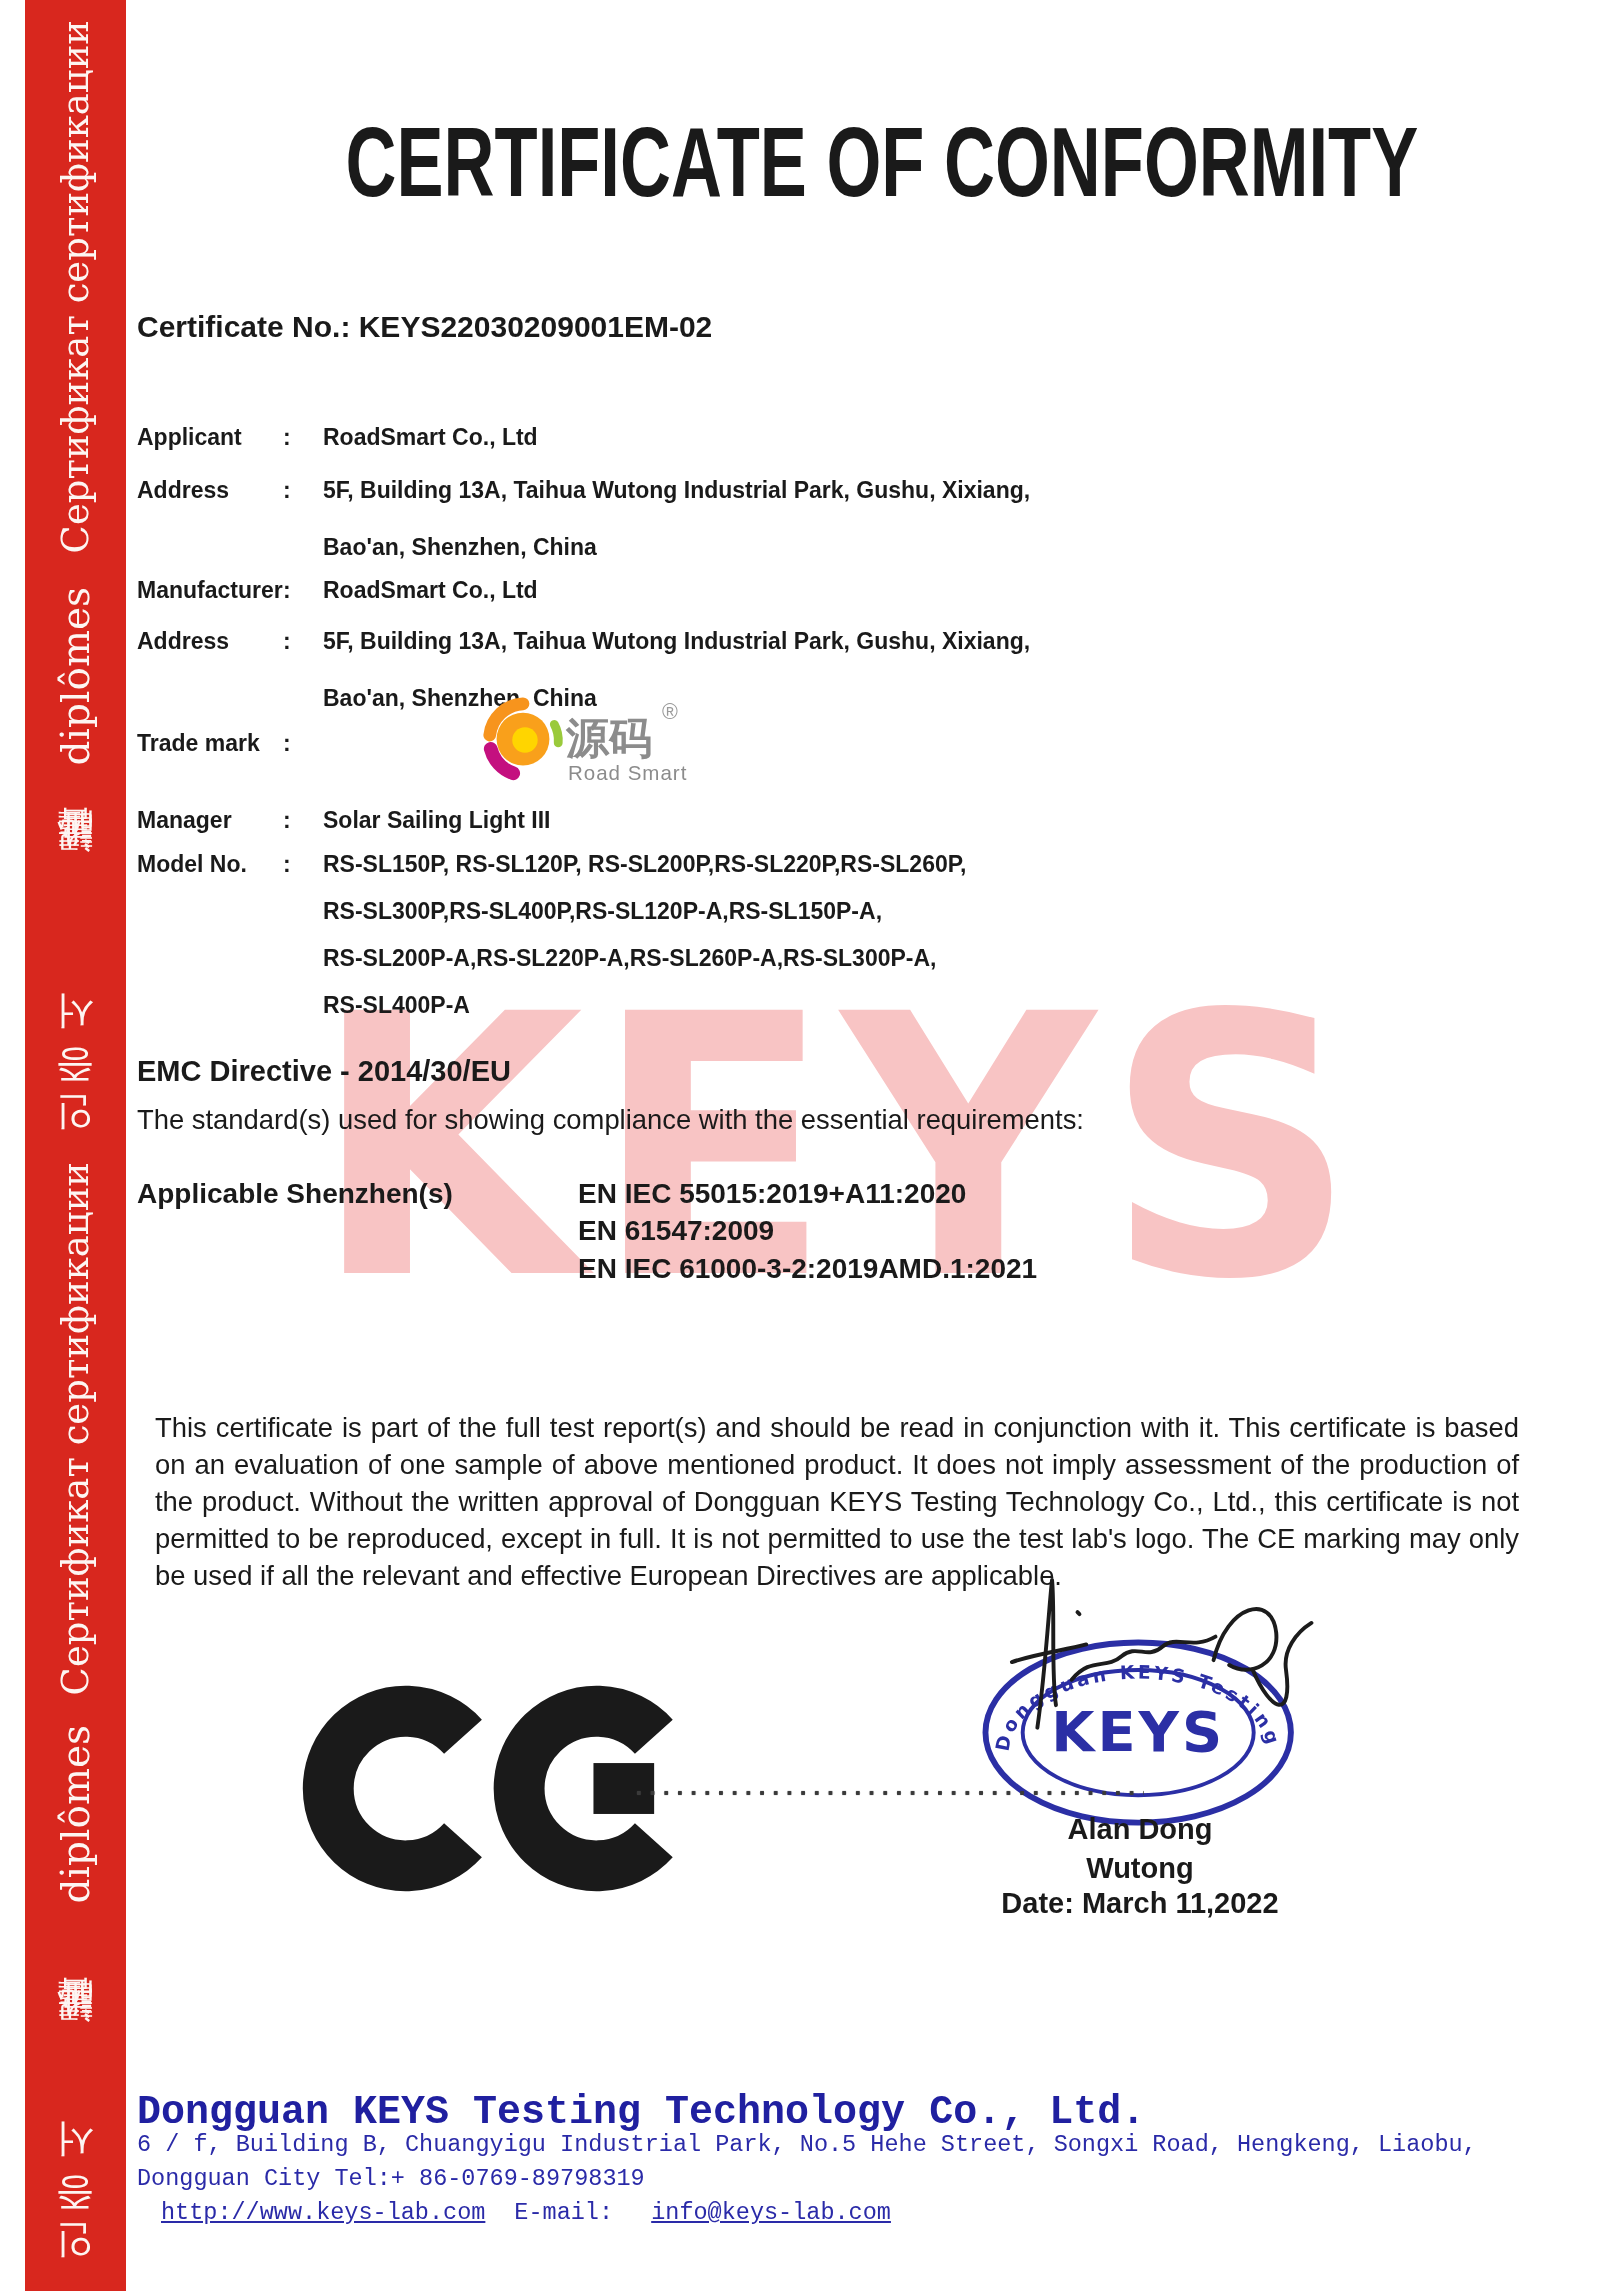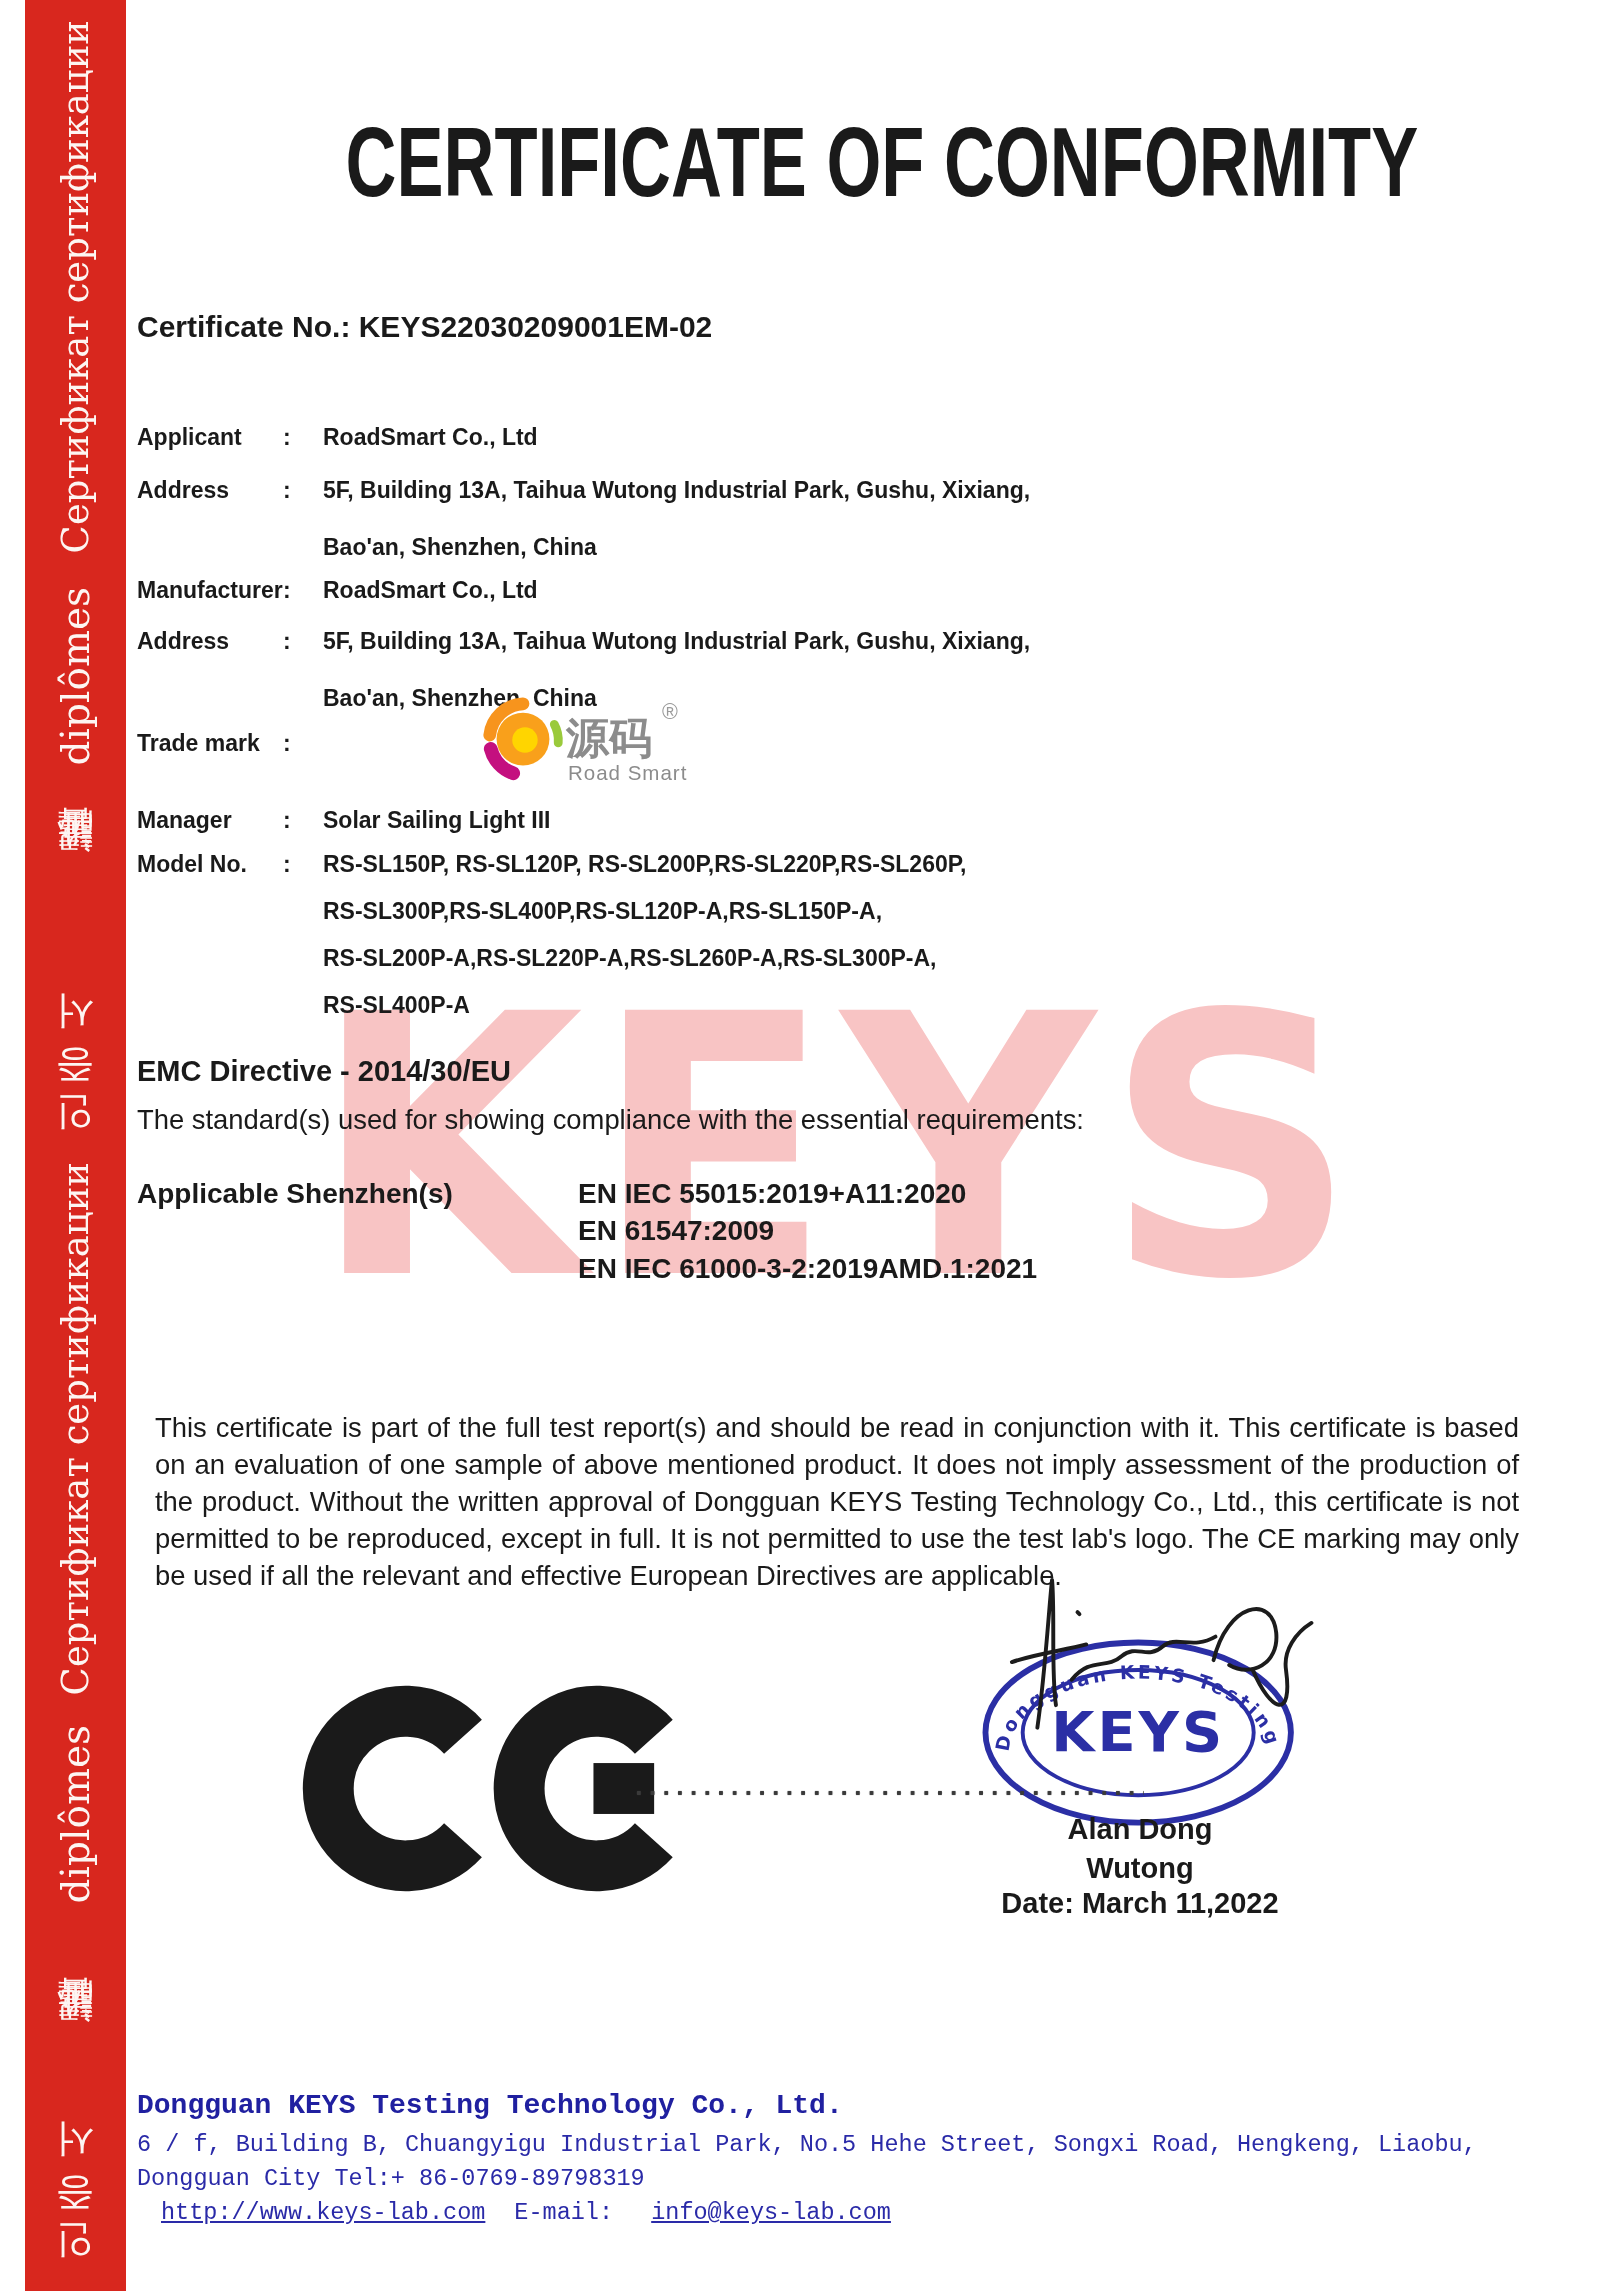--- a/index.html
+++ b/index.html
@@ -61,21 +61,21 @@
   .ce{position:absolute;left:284px;top:1674px;}
   .stampbox{position:absolute;left:961px;top:1566px;}
   .dotline{position:absolute;left:632px;top:1790px;width:512px;height:5.9px;
            background-image:radial-gradient(circle 2.5px,#3a3a3a 2.2px,transparent 2.5px);
            background-size:13.7px 5.9px;background-repeat:repeat-x;}
   .sig-block{position:absolute;left:939px;width:402px;text-align:center;font-weight:bold;font-size:29px;}
   .sig-name{top:1813px}.sig-role{top:1852px}.sig-date{top:1887px}
 
   
   .footer{font-family:"Liberation Mono","DejaVu Sans Mono",monospace;color:#2a2aa8;position:absolute;left:137px;white-space:nowrap;}
-  .f-company{top:2090px;font-size:28px;font-weight:bold;color:#2020a0;}
+  .f-company{top:2090px;font-size:40px;font-weight:bold;color:#2020a0;}
   .f-address{top:2131px;font-size:23.5px;}
   .f-tel{top:2165px;font-size:23.5px;}
   .f-links{top:2199px;font-size:23.5px;}
   .f-links a,.f-link{color:#2a2aa8;text-decoration:underline;margin-left:24px;}
   .f-gap{display:inline-block;width:29px;}
 
   .stamp-blue{fill:none;stroke:#2b2fa5;}
   .stamp-text{fill:#2b2fa5;font-family:"DejaVu Sans",sans-serif;font-weight:bold;}
 </style>
 </head>

